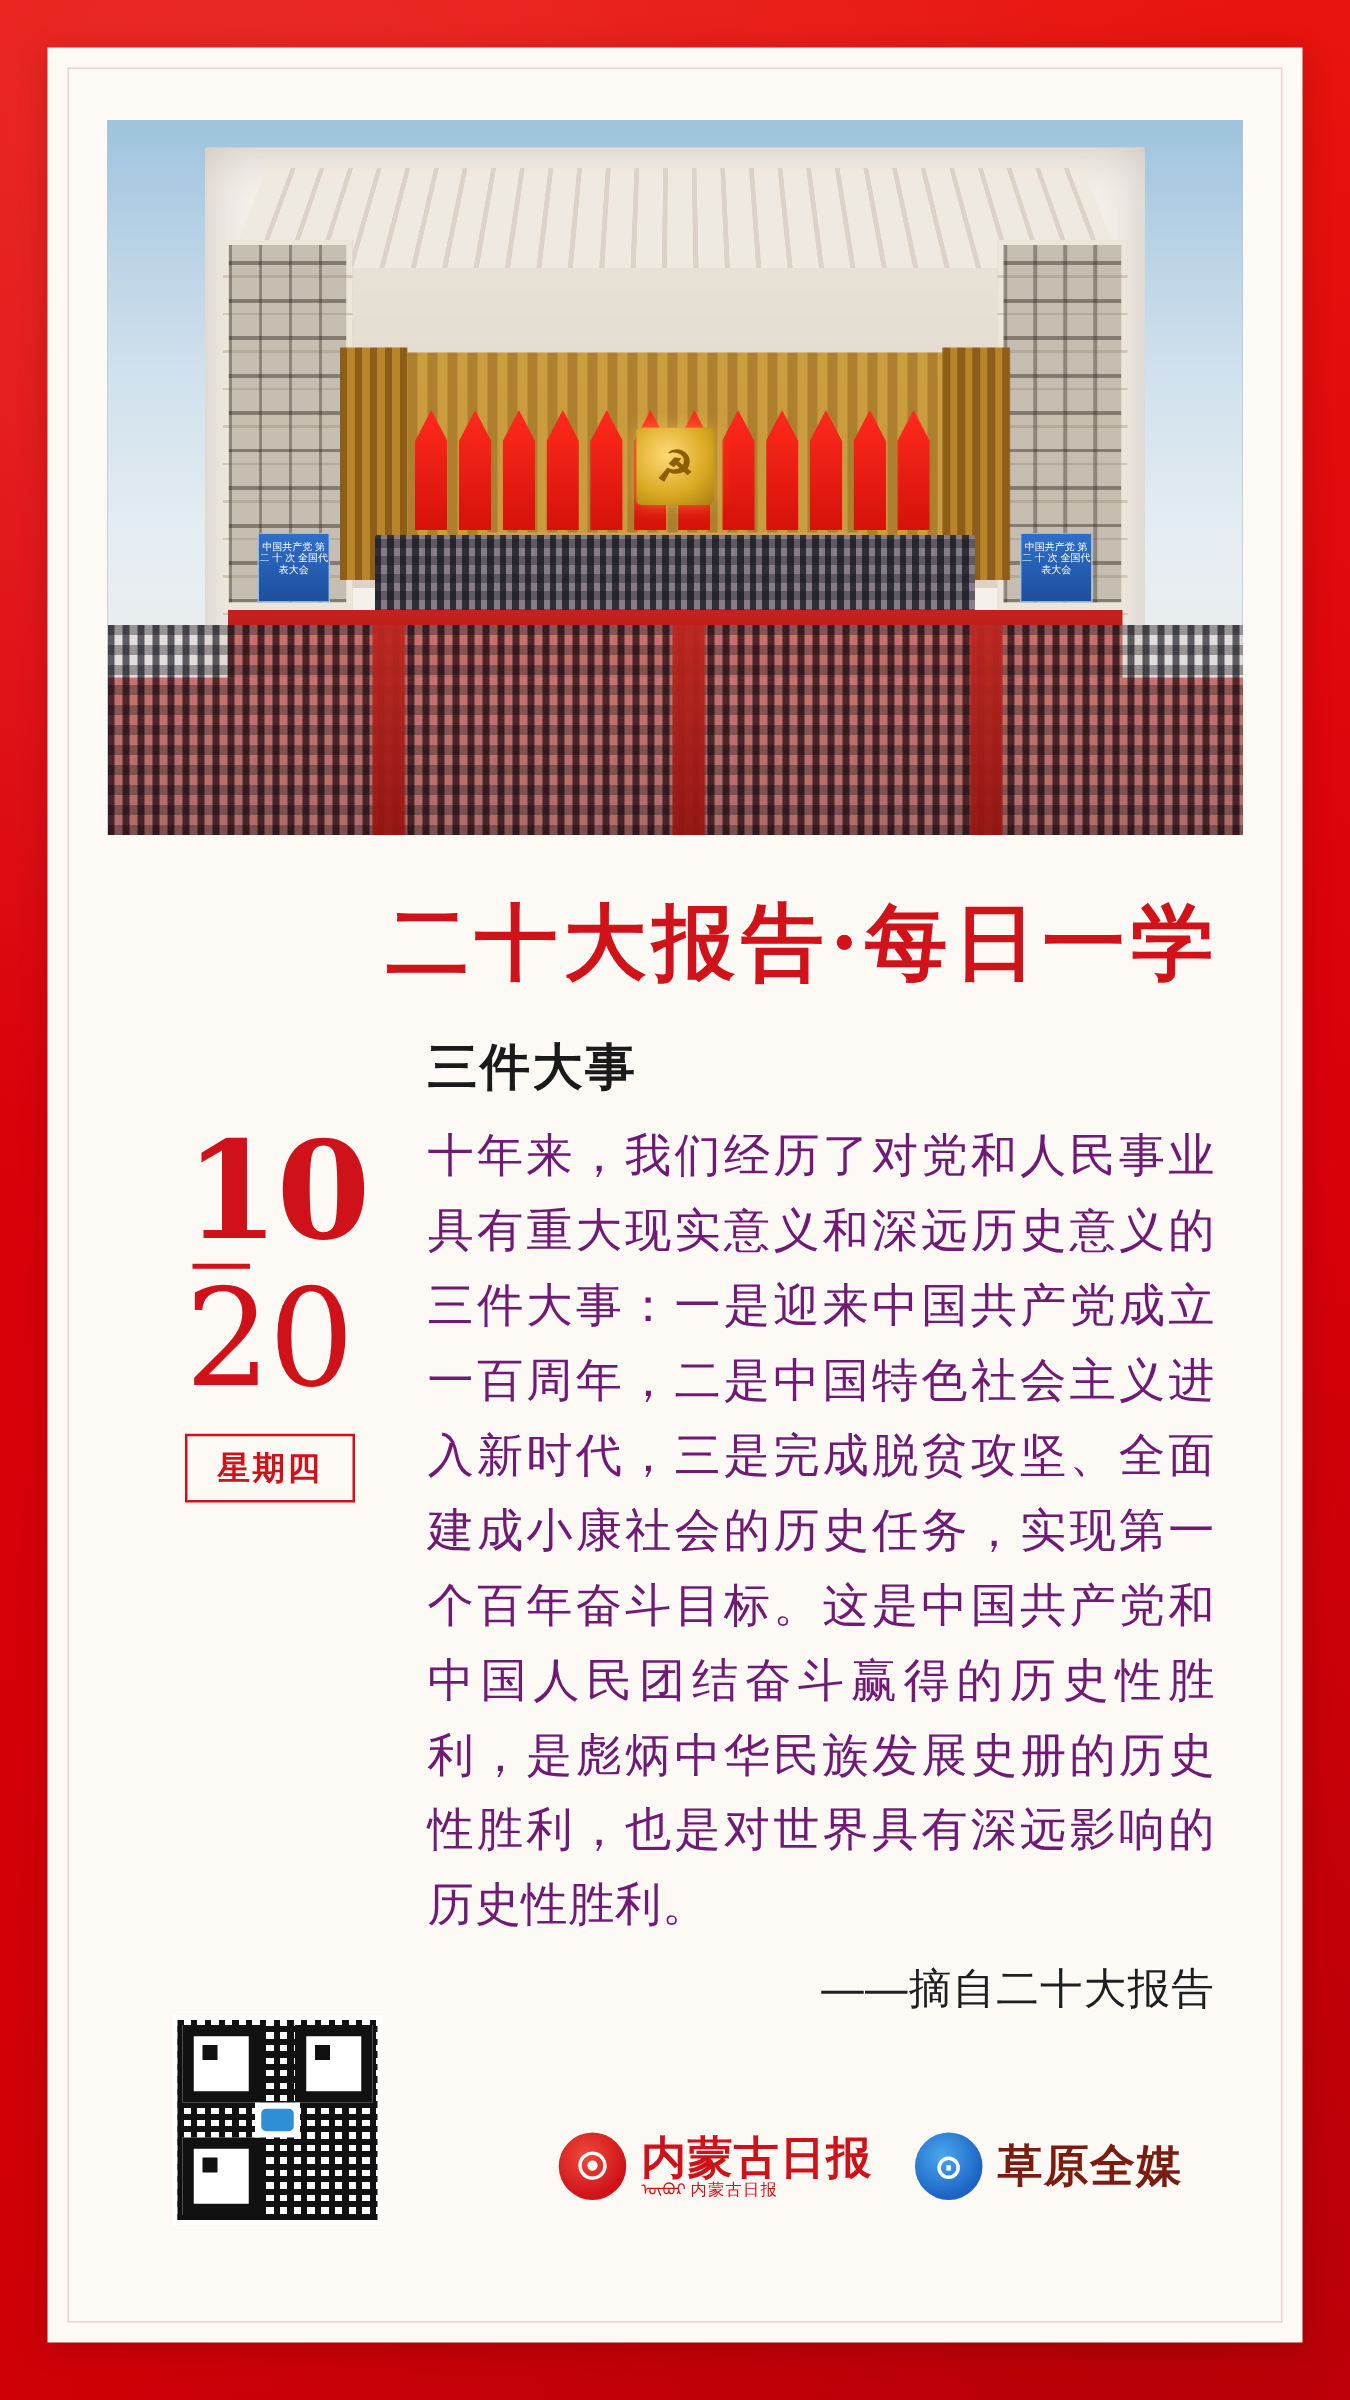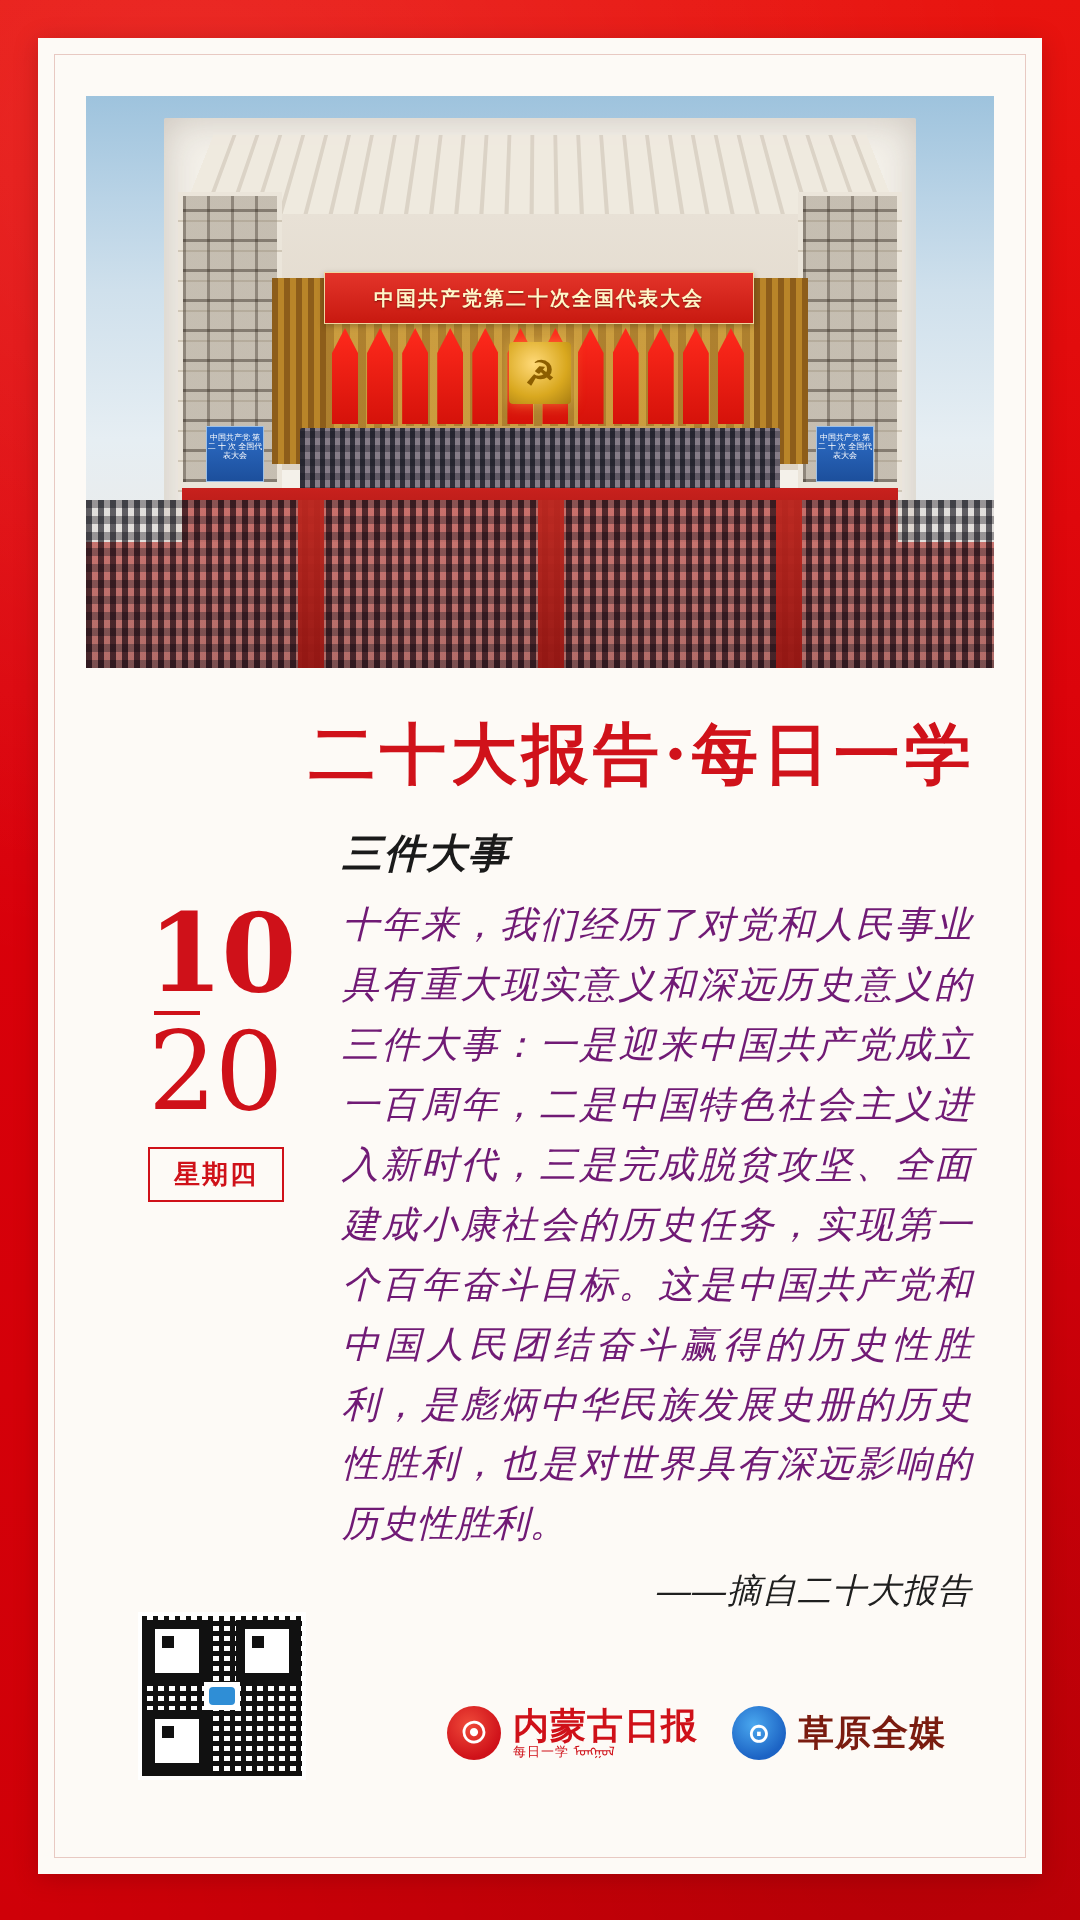--- a/index.html
+++ b/index.html
@@ -330,21 +330,20 @@
     font-size: 26px;
     font-weight: 700;
     padding: 8px 24px;
     letter-spacing: 2px;
   }
 
   .text-col {
     flex: 1;
     padding-right: 22px;
     padding-left: 6px;
-    font-style: italic;
   }
   .sub-title {
     color: #1a1a1a;
     font-size: 40px;
     font-weight: 700;
     letter-spacing: 2px;
     margin: 0 0 14px 0;
   }
   .paragraph {
     color: #701a75;
@@ -481,23 +480,20 @@
         <div class="hall-frame"></div>
         <div class="hall-ceiling"></div>
         <div class="hall-opening"></div>
         <div class="wall left"></div>
         <div class="wall right"></div>
         <div class="wall-dark left"></div>
         <div class="wall-dark right"></div>
         <div class="stage-curtain"></div>
         <div class="curtain-side left"></div>
         <div class="curtain-side right"></div>
-        <div class="banner">
-          <span>中国共产党第二十次全国代表大会</span>
-        </div>
         <div class="flags">
           <div class="flag"></div>
           <div class="flag"></div>
           <div class="flag"></div>
           <div class="flag"></div>
           <div class="flag"></div>
           <div class="flag"></div>
           <div class="flag"></div>
           <div class="flag"></div>
           <div class="flag"></div>
@@ -547,21 +543,21 @@
             <div class="qr-logo">
                 <div></div>
               </div>
           </div>
         </div>
         <div class="brands">
           <div class="brand">
             <div class="brand-mark">⦿</div>
             <div class="brand-text">
               <span>内蒙古日报</span>
-              <span class="brand-sub">每日一学 ᠮᠣᠩᠭᠣᠯ</span>
+              <span class="brand-sub">ᠦᠪᠦᠷ 内蒙古日报</span>
             </div>
           </div>
           <div class="brand">
             <div class="brand-mark blue">⊙</div>
             <div class="brand-text dark">草原全媒</div>
           </div>
         </div>
       </div>
 
     </div>

